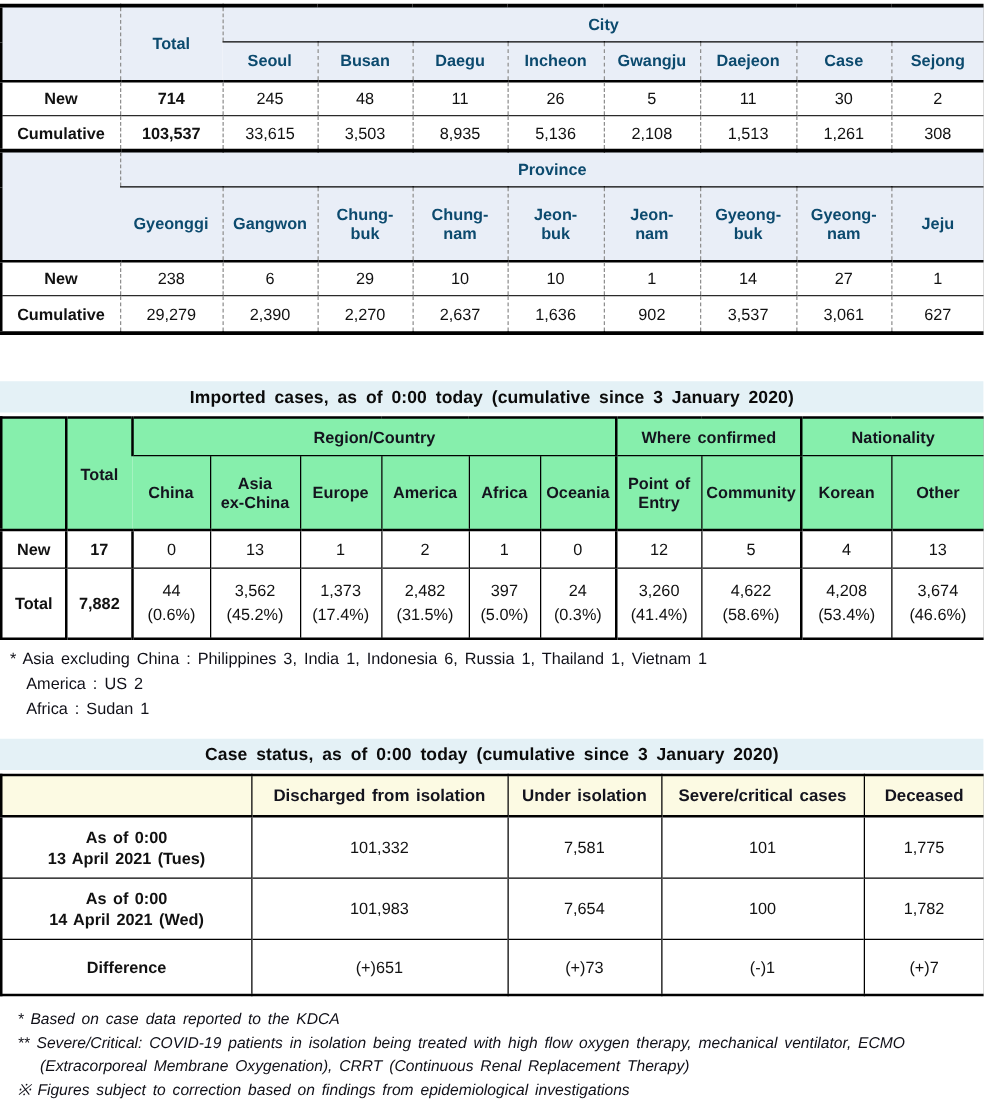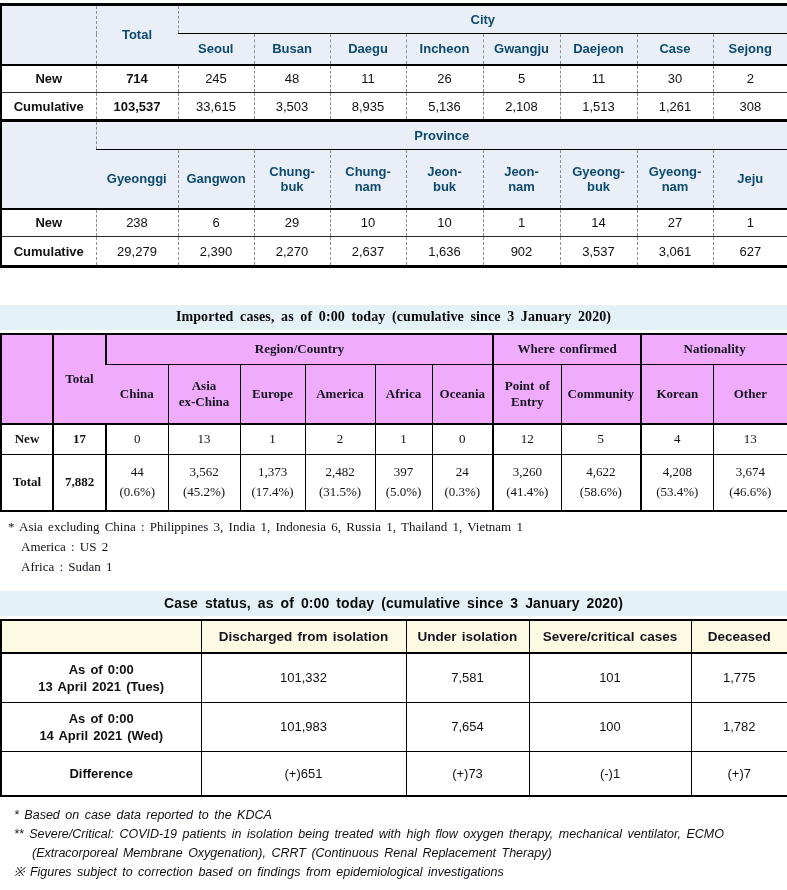--- a/index.html
+++ b/index.html
@@ -31,25 +31,25 @@
   .t1 .rowlab { font-weight:bold; }
   .t1 .totcol { font-weight:bold; }
   .diag {
     background-color:#e9eef7;
     background-image:linear-gradient(to bottom right,
       transparent calc(50% - 0.8px), #3c3c3c calc(50% - 0.8px),
       #3c3c3c calc(50% + 0.8px), transparent calc(50% + 0.8px));
   }
 
   
-  .sec2 { margin-top:37px;font-family:Liberation Serif, serif; }
+  .sec2 { margin-top:37px; }
   .t2 { border:2.5px solid #000; margin-top:3px; }
   .t2 th, .t2 td { border-left:1px solid #000; }
   .t2 th:first-child, .t2 td:first-child { border-left:none; }
-  .t2 .hdr { background:#f0abfc; font-weight:bold; color:#14141e; }
+  .t2 .hdr { background:#86efac; font-weight:bold; color:#14141e; }
   .t2 .grp { border-bottom:1px solid #000; }
   .t2 .thick { border-left:2.5px solid #000; }
   .t2 .r-groups th { height:30px; }
   .t2 .r-cols th { height:60px; }
   .t2 .r-new td { height:30px; border-top:2.5px solid #000; }
   .t2 .r-tot td { height:57px; border-top:1px solid #000; }
   .t2 .rowlab { font-weight:bold; }
   .t2 .totcol { font-weight:bold; }
   .t2 .pct { margin-top:4px; }
   .fn2 { margin-top:5px; font-size:13px; color:#101018; line-height:20px; word-spacing:2px; }

